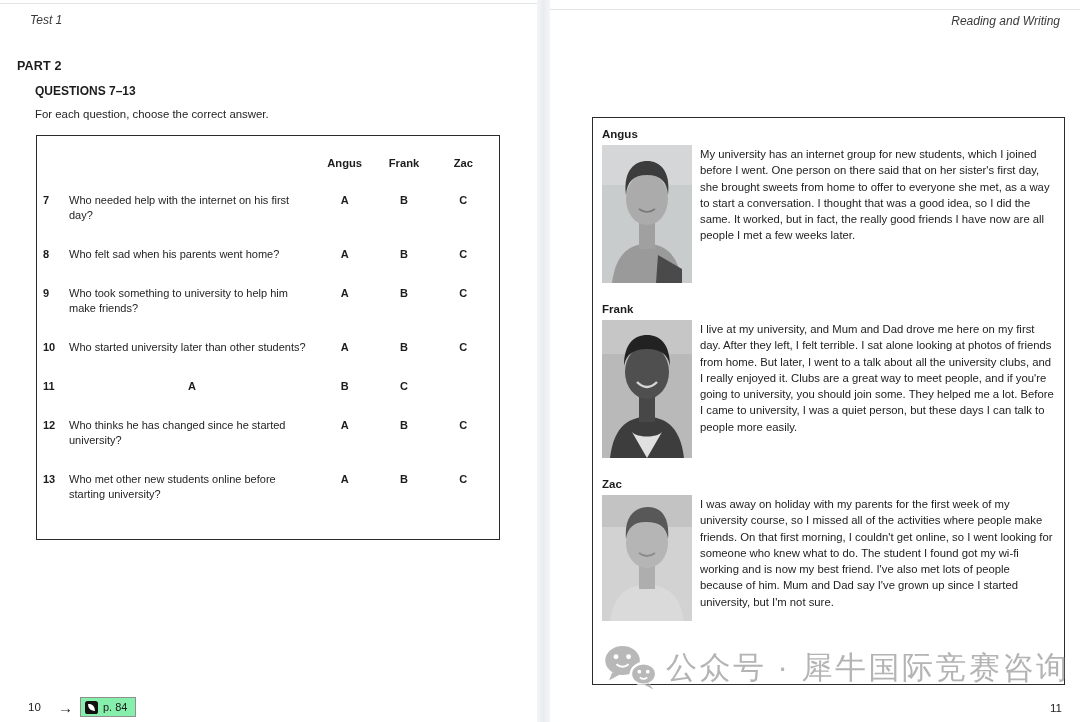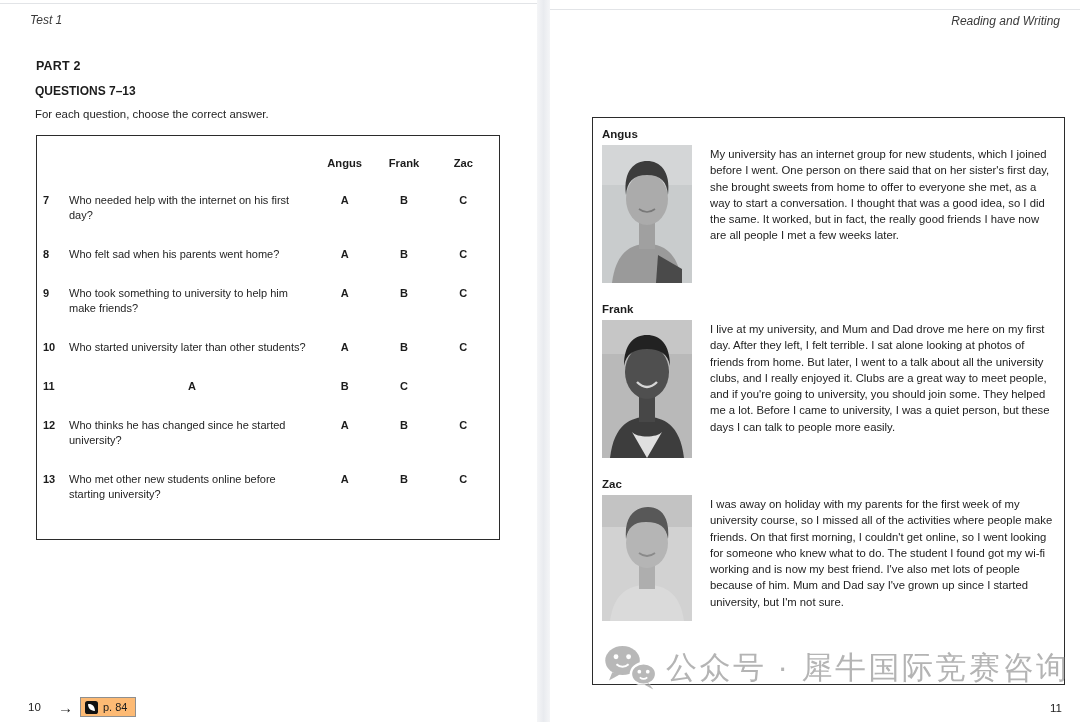--- a/index.html
+++ b/index.html
@@ -18,21 +18,21 @@
     background:linear-gradient(to right,#f4f5f7,#e9ebef 50%,#f4f5f7);
   }
   .hairline { position:absolute; left:0; right:0; height:1px; background:#e2e4e7; }
 
   
   .running-head { font-style:italic; font-size:12px; color:#3a3a3a; position:absolute; }
   .rh-left  { left:30px; top:13px;text-align:center; }
   .rh-right { right:20px; top:14px; }
 
   
-  .part-label      { position:absolute; left:36px; top:59px;  font-weight:bold; font-size:12.5px; letter-spacing:.2px; }
+  .part-label      { position:absolute; left:17px; top:59px;  font-weight:bold; font-size:12.5px; letter-spacing:.2px; }
   .questions-label { position:absolute; left:35px; top:84px;  font-weight:bold; font-size:12px; }
   .instruction     { position:absolute; left:35px; top:108px; font-size:11.4px; color:#242424; }
 
   
   .qtable {
     position:absolute; left:36px; top:135px; width:464px; height:405px;
     border:1.5px solid #2b2b2b; padding:20px 6px 0 6px;
   }
   .qrow, .qhead {
     display:grid; grid-template-columns:26px 246px 1fr 1fr 1fr;
@@ -48,33 +48,33 @@
   
   .footer-left {
     position:absolute; left:28px; top:697px;
     display:flex; align-items:center; font-size:11.5px;
   }
   .page-num-left { width:30px; }
   .arrow-glyph { font-size:15px; font-weight:bold; margin:0 7px 0 0; line-height:1; }
   .key-box {
     display:inline-flex; align-items:center; gap:5px;
     border:1px solid #8f8f8f; padding:2.5px 8px 2.5px 4px;
-    font-size:11px; color:#1c1c1c; background:#fdba74;
+    font-size:11px; color:#1c1c1c; background:#86efac;
   }
 
   
   .content-box {
     position:absolute; left:42px; top:117px; width:473px; height:568px;
     border:1.6px solid #2b2b2b; padding:10px 10px 0 9px; overflow:hidden;
     background:#fff;
   }
   .box-title { text-align:center; font-weight:bold; font-size:13.5px; margin:3px 0 11px; }
   .person { margin-bottom:20px; }
   .person-name { font-weight:bold; font-size:11.5px; margin-bottom:5px; }
-  .person-row { display:flex; gap:18px;justify-content:space-between; }
+  .person-row { display:flex; gap:8px;justify-content:space-between; }
   .photo { width:90px; flex:none; display:block; }
   .person-text {
     font-size:11.3px; line-height:16.3px; width:354px; color:#222;
     margin-top:1px;
   }
 
   
   .page-num-right { position:absolute; right:18px; top:702px; font-size:11.5px; }
 
   

